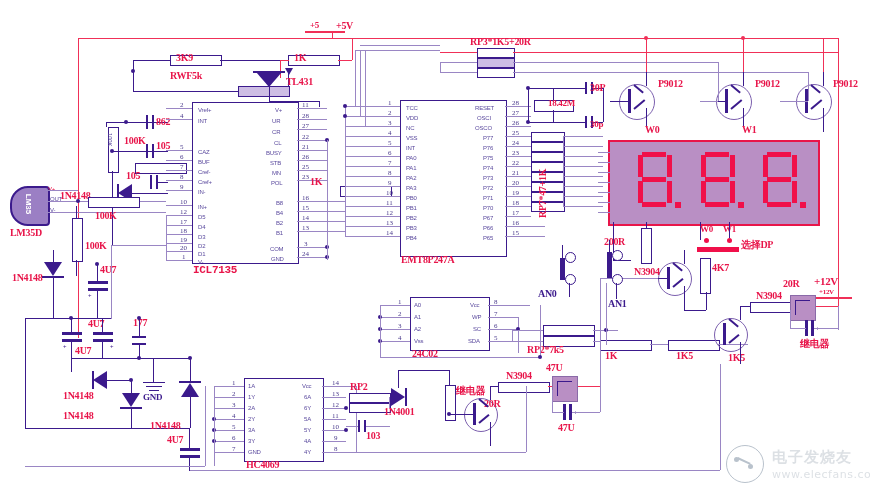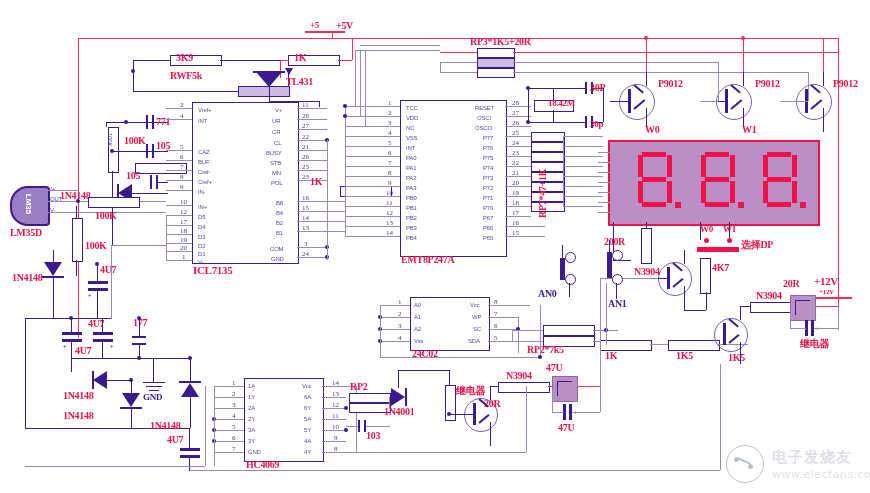--- a/index.html
+++ b/index.html
@@ -115,21 +115,21 @@
   <div class="wb v" style="left:106px;top:122px;height:5px;"></div>
   <div class="wb v" style="left:112px;top:171px;height:74px;"></div>
   <div class="wb h" style="left:112px;top:151px;width:56px;"></div>
   <div class="dot" style="left:110px;top:149px;"></div>
   <div class="dot" style="left:124px;top:120px;"></div>
 
   <div class="capp" style="left:146px;top:115px;width:2px;height:14px;"></div>
   <div class="capp" style="left:152px;top:115px;width:2px;height:14px;"></div>
   <div class="wb h" style="left:136px;top:122px;width:10px;"></div>
   <div class="wb h" style="left:154px;top:122px;width:14px;"></div>
-  <div class="lbl" style="left:156px;top:116px;font-size:10px;">771</div>
+  <div class="lbl" style="left:156px;top:116px;font-size:10px;">862</div>
 
   <div class="capp" style="left:146px;top:144px;width:2px;height:14px;"></div>
   <div class="capp" style="left:152px;top:144px;width:2px;height:14px;"></div>
   <div class="lbl" style="left:156px;top:140px;font-size:10px;">105</div>
 
   <div class="res" style="left:135px;top:163px;width:50px;height:9px;"></div>
 
   <div class="capp" style="left:150px;top:175px;width:2px;height:14px;"></div>
   <div class="capp" style="left:156px;top:175px;width:2px;height:14px;"></div>
   <div class="lbl" style="left:126px;top:170px;font-size:10px;">105</div>
@@ -140,21 +140,21 @@
   <div class="lbl" style="left:60px;top:190px;font-size:10px;">1N4148</div>
   <div class="wb h" style="left:132px;top:193px;width:36px;"></div>
 
   <div class="res" style="left:88px;top:197px;width:50px;height:9px;"></div>
   <div class="lbl" style="left:95px;top:210px;font-size:10px;">100K</div>
 
   <div class="res" style="left:72px;top:218px;width:9px;height:42px;"></div>
   <div class="lbl" style="left:85px;top:240px;font-size:10px;">100K</div>
 
   <div class="ic" style="left:192px;top:102px;width:105px;height:160px;"></div>
-  <div class="lbl" style="left:193px;top:264px;font-size:11px;">ICL7135</div>
+  <div class="lbl" style="left:193px;top:264px;font-size:11px;font-family:Liberation Mono, monospace;">ICL7135</div>
 
   <div class="pin" style="left:198px;top:107px;">Vref+</div>
   <div class="pin" style="left:198px;top:118px;">INT</div>
   <div class="pin" style="left:198px;top:149px;">CAZ</div>
   <div class="pin" style="left:198px;top:159px;">BUF</div>
   <div class="pin" style="left:198px;top:169px;">Cref-</div>
   <div class="pin" style="left:198px;top:179px;">Cref+</div>
   <div class="pin" style="left:198px;top:189px;">IN-</div>
   <div class="pin" style="left:198px;top:204px;">IN+</div>
   <div class="pin" style="left:198px;top:214px;">D5</div>

